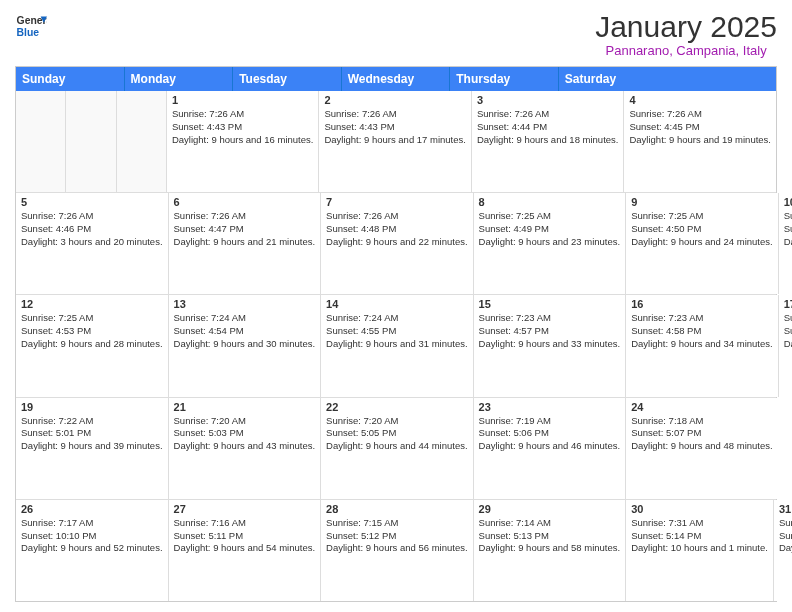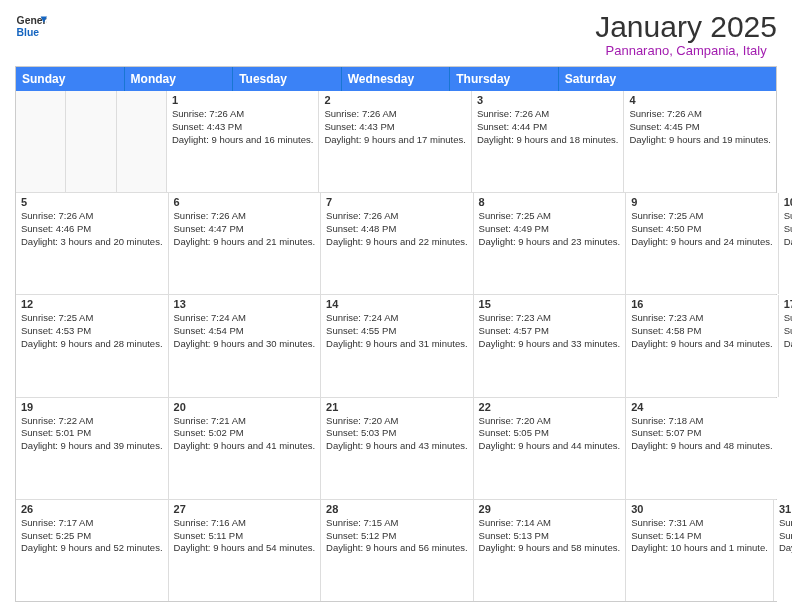--- a/index.html
+++ b/index.html
@@ -234,49 +234,49 @@
           </div>
         </div>
         <div class="cal-row">
           <div class="cal-cell">
             <div class="day-num">19</div>
             <div class="cell-line">Sunrise: 7:22 AM</div>
             <div class="cell-line">Sunset: 5:01 PM</div>
             <div class="cell-line">Daylight: 9 hours and 39 minutes.</div>
           </div>
           <div class="cal-cell">
-            <div class="day-num">20</div>
-            <div class="cell-line">Sunrise: 7:21 AM</div>
-            <div class="cell-line">Sunset: 5:02 PM</div>
-            <div class="cell-line">Daylight: 9 hours and 41 minutes.</div>
-          </div>
-          <div class="cal-cell">
             <div class="day-num">21</div>
             <div class="cell-line">Sunrise: 7:20 AM</div>
             <div class="cell-line">Sunset: 5:03 PM</div>
             <div class="cell-line">Daylight: 9 hours and 43 minutes.</div>
           </div>
           <div class="cal-cell">
             <div class="day-num">22</div>
             <div class="cell-line">Sunrise: 7:20 AM</div>
             <div class="cell-line">Sunset: 5:05 PM</div>
             <div class="cell-line">Daylight: 9 hours and 44 minutes.</div>
           </div>
           <div class="cal-cell">
+            <div class="day-num">23</div>
+            <div class="cell-line">Sunrise: 7:19 AM</div>
+            <div class="cell-line">Sunset: 5:06 PM</div>
+            <div class="cell-line">Daylight: 9 hours and 46 minutes.</div>
+          </div>
+          <div class="cal-cell">
             <div class="day-num">24</div>
             <div class="cell-line">Sunrise: 7:18 AM</div>
             <div class="cell-line">Sunset: 5:07 PM</div>
             <div class="cell-line">Daylight: 9 hours and 48 minutes.</div>
           </div>
         </div>
         <div class="cal-row">
           <div class="cal-cell">
             <div class="day-num">26</div>
             <div class="cell-line">Sunrise: 7:17 AM</div>
-            <div class="cell-line">Sunset: 5:25 PM</div>
+            <div class="cell-line">Sunset: 10:10 PM</div>
             <div class="cell-line">Daylight: 9 hours and 52 minutes.</div>
           </div>
           <div class="cal-cell">
             <div class="day-num">27</div>
             <div class="cell-line">Sunrise: 7:16 AM</div>
             <div class="cell-line">Sunset: 5:11 PM</div>
             <div class="cell-line">Daylight: 9 hours and 54 minutes.</div>
           </div>
           <div class="cal-cell">
             <div class="day-num">28</div>

